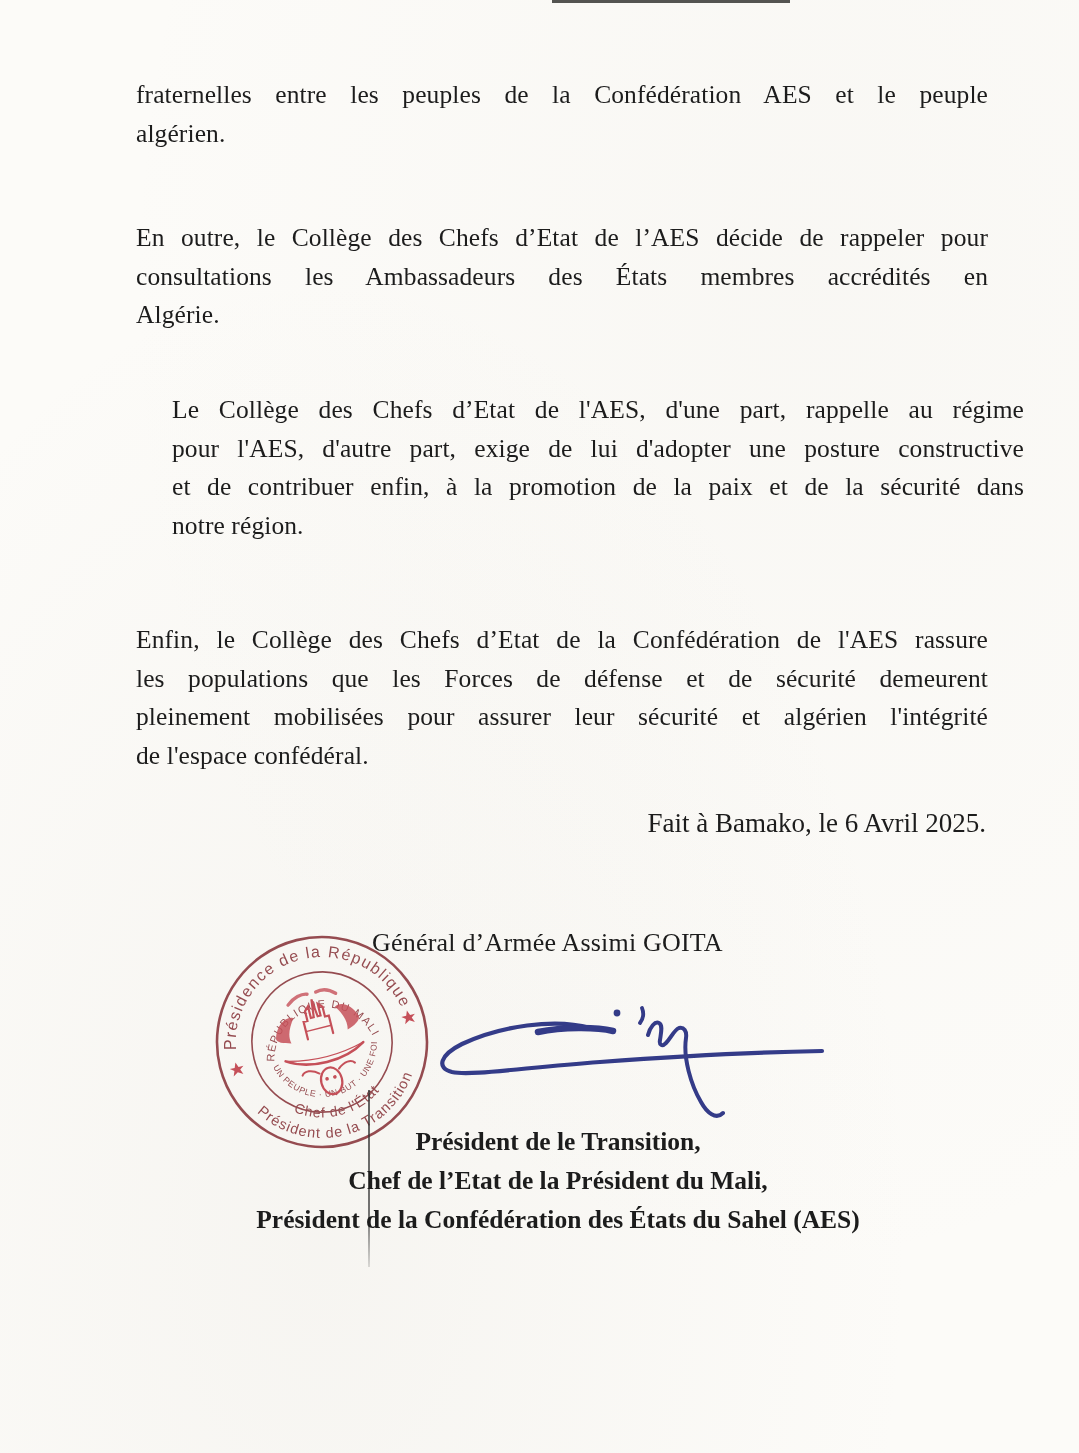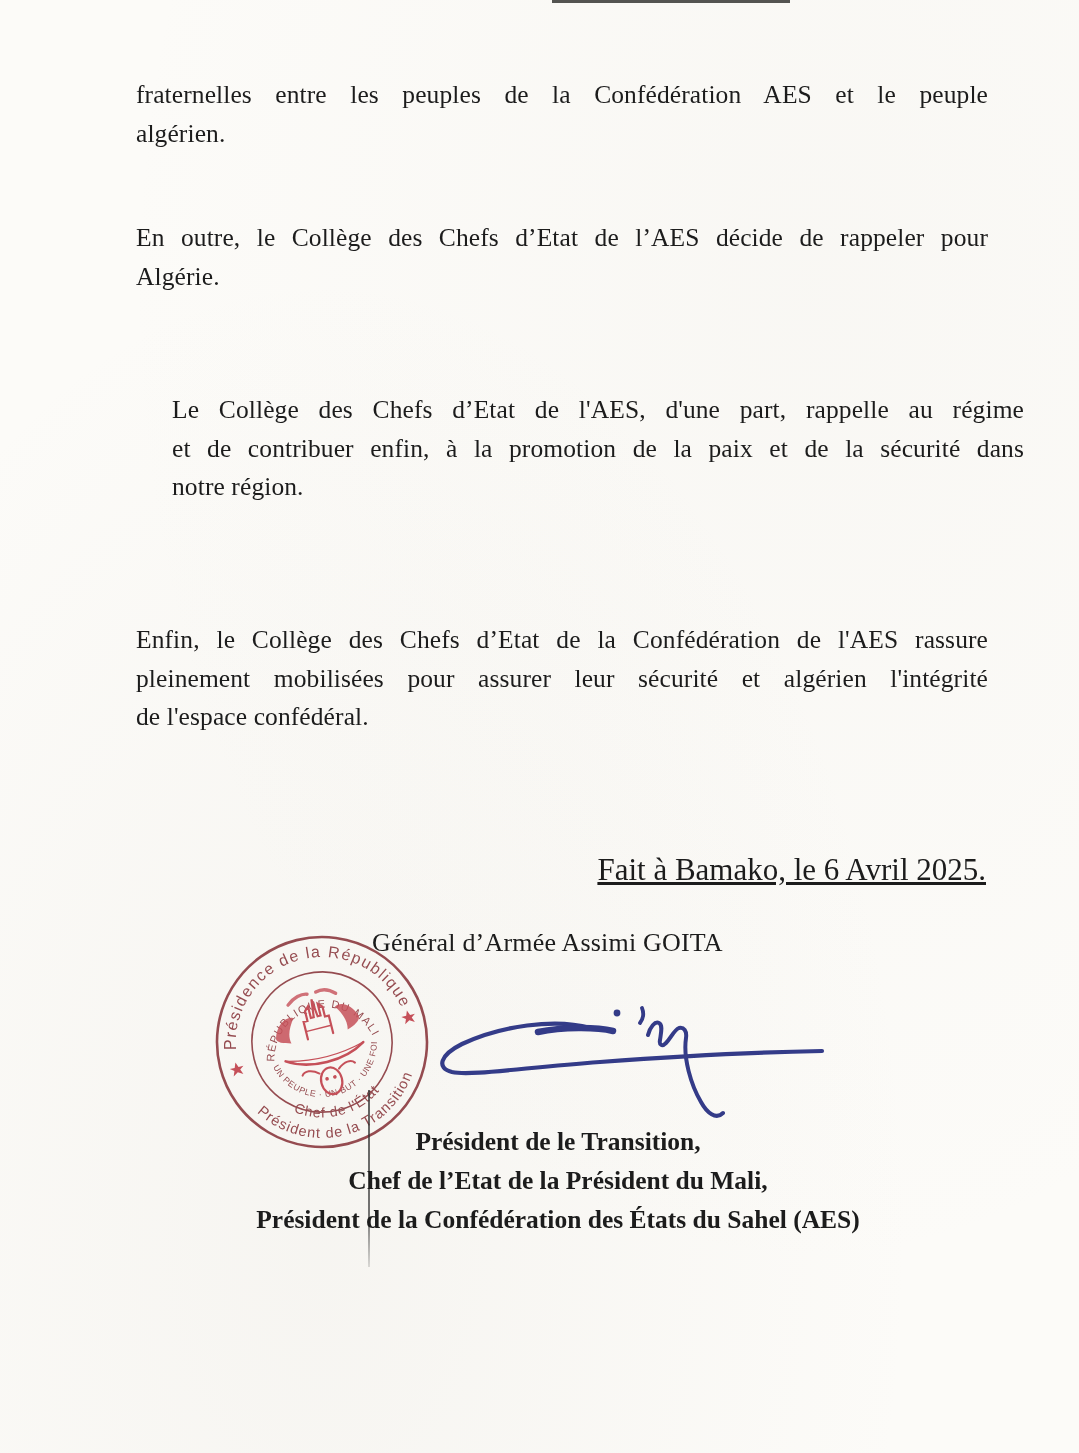--- a/index.html
+++ b/index.html
@@ -34,22 +34,22 @@
     font-size:25.5px;line-height:38.5px;
     letter-spacing:.1px;
   }
   .tline{text-align:justify;text-align-last:justify;font-family:Liberation Serif, serif;}
   .tline.tlast{text-align-last:left;}
   #p1{top:76px;}
   #p2{top:219px;}
   #p3{top:391px;margin-left:36px;}
   #p4{top:621px;}
   .dateline{
-    position:absolute;right:93px;top:852px;
-    font-size:31px;white-space:nowrap;text-decoration:underline;
+    position:absolute;right:93px;top:808px;
+    font-size:27px;white-space:nowrap;
   }
   .sig-name{
     position:absolute;left:372px;top:928px;
     font-size:26px;font-weight:normal;white-space:nowrap;
     letter-spacing:.2px;
   }
   .sig-titles{
     position:absolute;left:118px;top:1122px;width:880px;
     text-align:center;font-weight:bold;font-size:25.5px;line-height:39px;
   }
@@ -69,29 +69,32 @@
 
 <div class="scan-noise"></div>
 <div class="top-edge-mark"></div>
 
 <div id="p1" class="body-text">
     <div class="tline">fraternelles entre les peuples de la Confédération AES et le peuple</div>
     <div class="tline tlast">algérien.</div>
   </div>
 <div id="p2" class="body-text">
     <div class="tline">En outre, le Collège des Chefs d’Etat de l’AES décide de rappeler pour</div>
+    <div class="tline">consultations les Ambassadeurs des États membres accrédités en</div>
     <div class="tline tlast">Algérie.</div>
   </div>
 <div id="p3" class="body-text">
     <div class="tline">Le Collège des Chefs d’Etat de l'AES, d'une part, rappelle au régime</div>
+    <div class="tline">pour l'AES, d'autre part, exige de lui d'adopter une posture constructive</div>
     <div class="tline">et de contribuer enfin, à la promotion de la paix et de la sécurité dans</div>
     <div class="tline tlast">notre région.</div>
   </div>
 <div id="p4" class="body-text">
     <div class="tline">Enfin, le Collège des Chefs d’Etat de la Confédération de l'AES rassure</div>
+    <div class="tline">les populations que les Forces de défense et de sécurité demeurent</div>
     <div class="tline">pleinement mobilisées pour assurer leur sécurité et algérien l'intégrité</div>
     <div class="tline tlast">de l'espace confédéral.</div>
   </div>
 
 <div class="dateline">Fait à Bamako, le 6 Avril 2025.</div>
 
 <div class="sig-name">Général d’Armée Assimi GOITA</div>
 
 <svg class="overlay-svg" width="1079" height="1453" viewBox="0 0 1079 1453">
 

